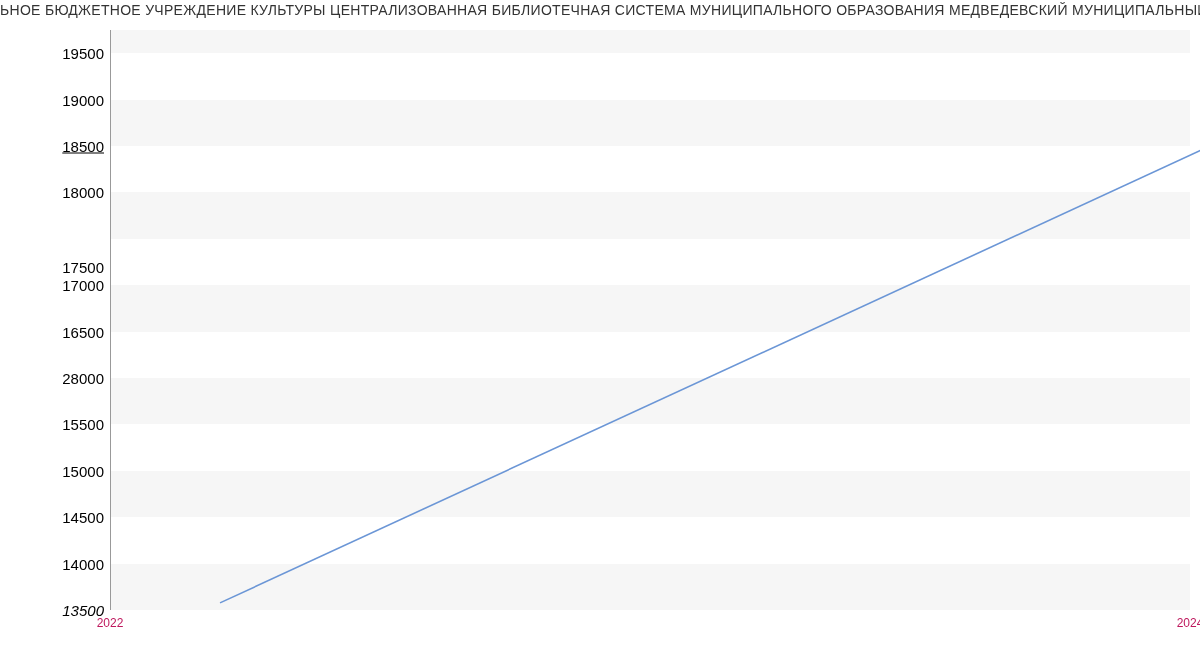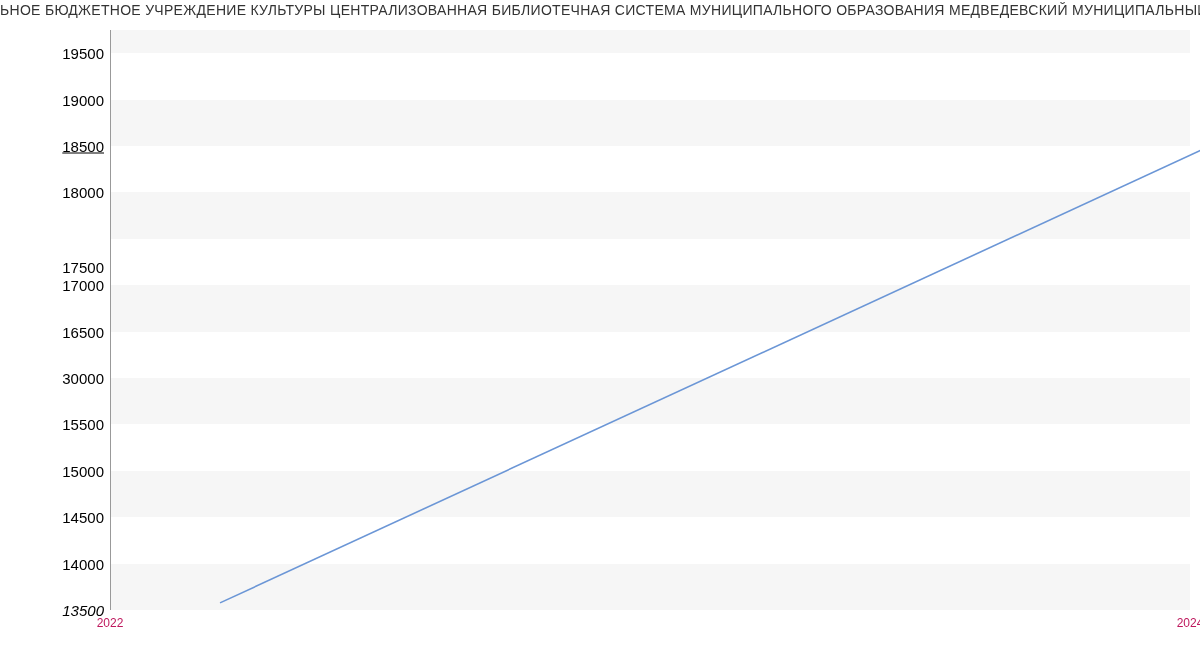--- a/index.html
+++ b/index.html
@@ -95,21 +95,21 @@
       <polyline id="series-line" fill="none" stroke-width="1.6" points="0,542.88 1080,44.54399999999998" stroke="#6b96d6"></polyline>
     </svg>
   </div>
 
   <div class="axis-line y-axis"></div>
 <div class="y-tick" style="top: 610px; font-style: italic;">13500</div>
     <div class="y-tick" style="top: 563.6px;">14000</div>
     <div class="y-tick" style="top: 517.2px;">14500</div>
     <div class="y-tick" style="top: 470.8px;">15000</div>
     <div class="y-tick" style="top: 424.4px;">15500</div>
-    <div class="y-tick" style="top: 378px;">30000</div>
+    <div class="y-tick" style="top: 378px;">28000</div>
     <div class="y-tick" style="top: 331.6px;">16500</div>
     <div class="y-tick" style="top: 285.2px; text-align: right;">17000</div>
     <div class="y-tick" style="top: 238.8px; margin-top: 28px;">17500</div>
     <div class="y-tick" style="top: 192.4px;">18000</div>
     <div class="y-tick" style="top: 146px; text-decoration: underline;">18500</div>
     <div class="y-tick" style="top: 99.6px;">19000</div>
     <div class="y-tick" style="top: 53.2px;">19500</div>
     <div class="x-tick" style="left: 110px;">2022</div>
     <div class="x-tick" style="left: 1190px;">2024</div>
   </div>

